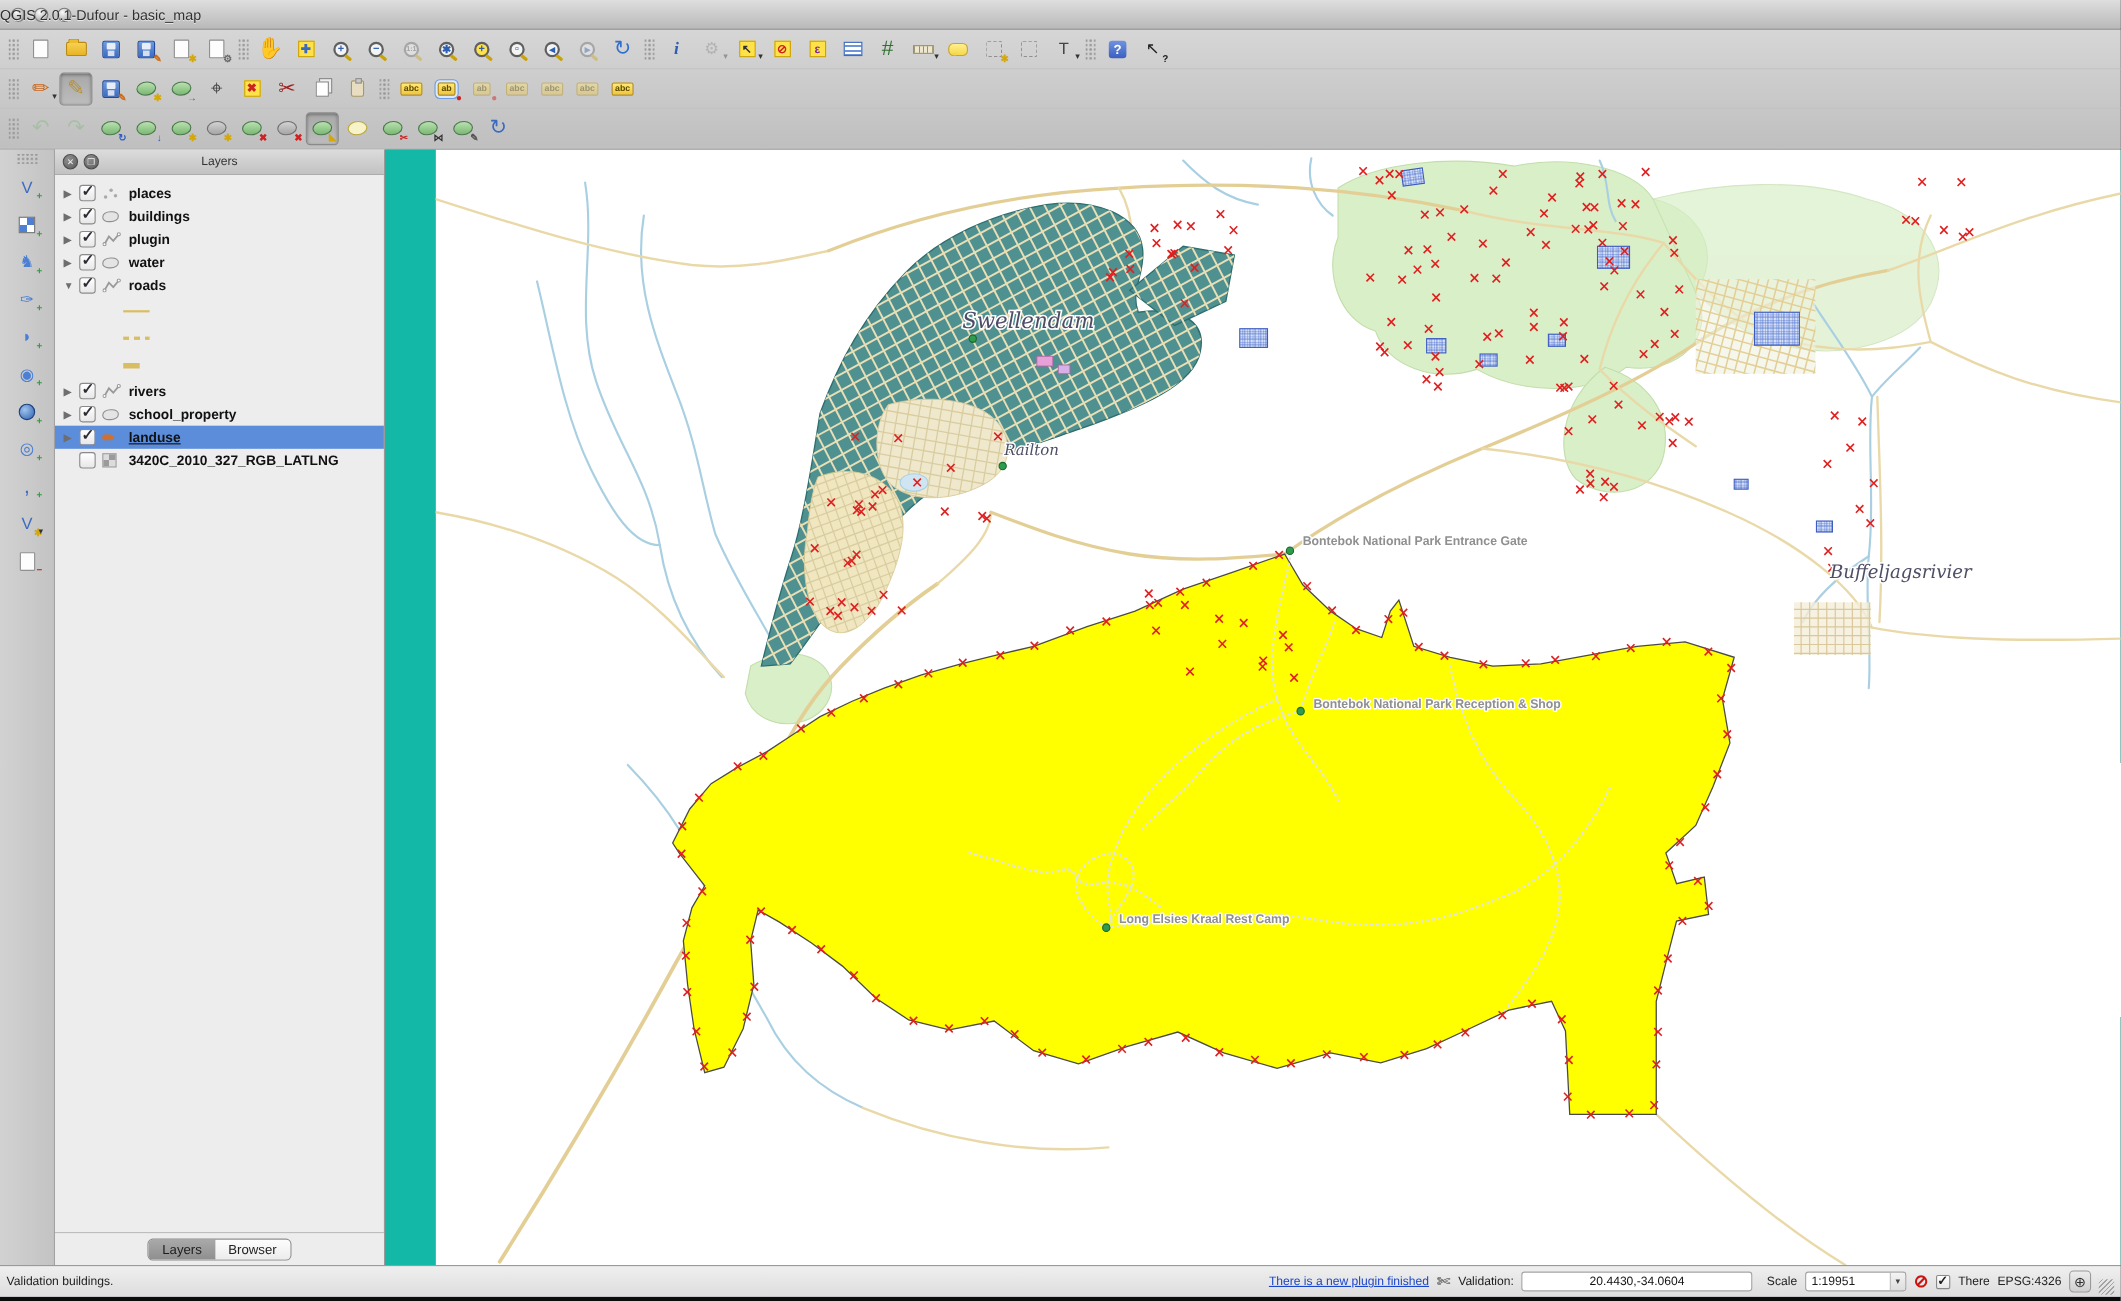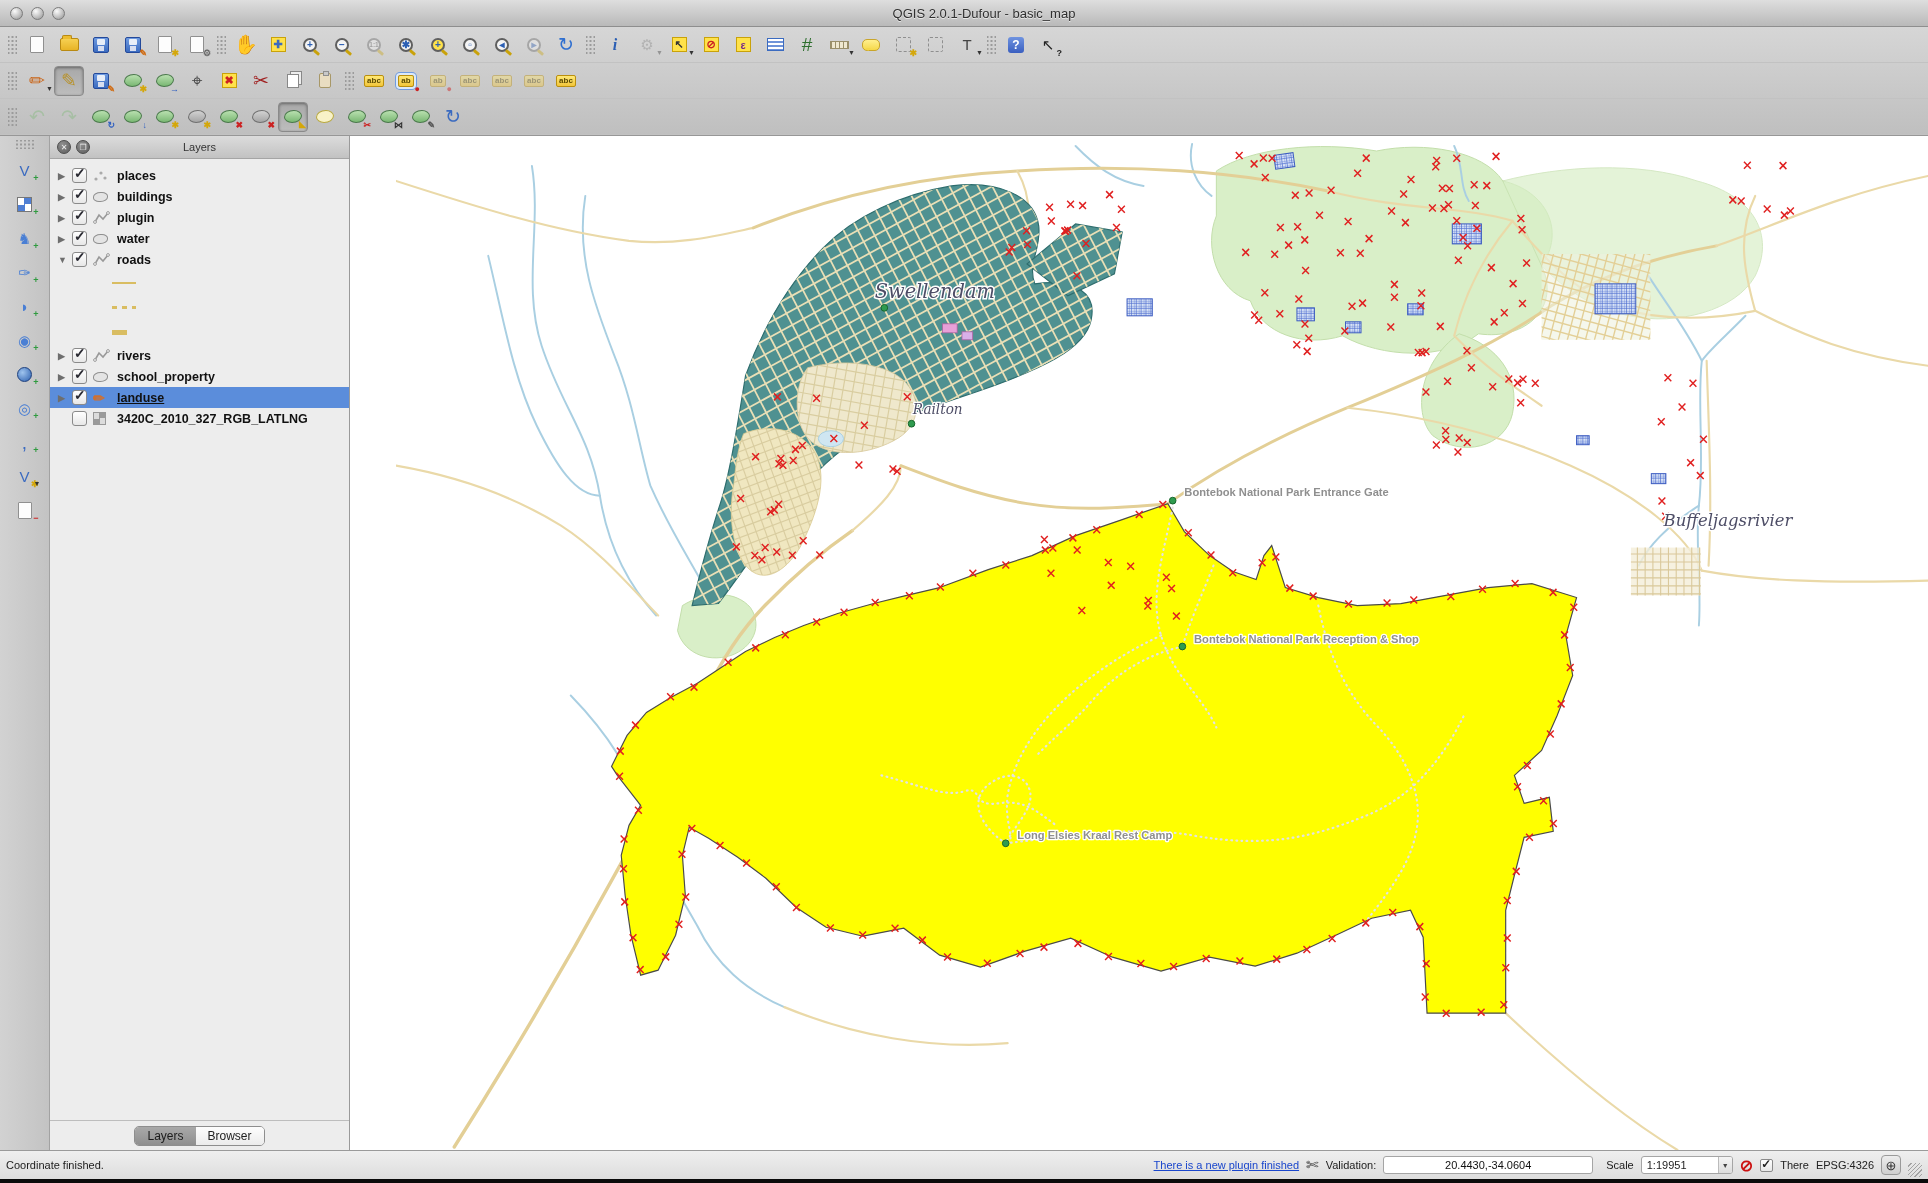--- a/index.html
+++ b/index.html
@@ -4,21 +4,21 @@
 <style>
   html,body{margin:0;padding:0;background:#000;}
   *{box-sizing:border-box;}
   body{font-family:"Liberation Sans",sans-serif;-webkit-font-smoothing:antialiased;}
   .window{width:1928px;height:1183px;display:flex;flex-direction:column;background:#c9c9c9;overflow:hidden;}
 
   
   .titlebar{height:27px;flex:0 0 27px;background:linear-gradient(#dedede,#b9b9b9);border-bottom:1px solid #8e8e8e;display:flex;align-items:center;position:relative;}
   .tlights{display:flex;gap:8px;margin-left:10px;}
   .tlight{width:13px;height:13px;border-radius:50%;background:radial-gradient(circle at 35% 30%,#fbfbfb,#c2c2c2 55%,#8f8f8f);border:1px solid #7b7b7b;}
-  .title{position:absolute;left:0;right:0;text-align:center;font-size:13px;color:#303030;text-shadow:0 1px 0 #e9e9e9;padding-left:40px;}
+  .title{position:absolute;left:0;right:0;text-align:left;font-size:13px;color:#303030;text-shadow:0 1px 0 #e9e9e9;}
 
   
   .toolbars{flex:0 0 108px;background:linear-gradient(#d6d6d6,#bfbfbf);border-bottom:1px solid #979797;}
   .trow{height:36px;display:flex;align-items:center;padding:0 4px;border-bottom:1px solid #c2c2c2;}
   .tbtn{min-width:30px;height:30px;display:flex;align-items:center;justify-content:center;border-radius:4px;position:relative;margin:0 1px;cursor:default;}
   .tbtn.pressed{background:linear-gradient(#a8a8a8,#bdbdbd);box-shadow:inset 0 1px 3px rgba(0,0,0,.4);border:1px solid #8a8a8a;}
   .tbtn.dis{opacity:.38;}
   .tsep{width:9px;height:20px;margin:0 4px;background-image:radial-gradient(circle,#9b9b9b 1px,rgba(0,0,0,0) 1.3px);background-size:4px 4px;background-position:center;}
   .glyph{font-size:15px;line-height:1;}
   .glyph.big{font-size:19px;}
@@ -79,21 +79,21 @@
   .li-raster{width:13px;height:13px;background:conic-gradient(#9a9a9a 25%,#dcdcdc 0 50%,#9a9a9a 0 75%,#dcdcdc 0);border:1px solid #999;}
   .crow{height:25px;display:flex;align-items:center;padding-left:62px;}
   .sw-solid{width:24px;height:2px;background:#d9bd62;}
   .sw-dash{width:24px;height:3px;background:repeating-linear-gradient(90deg,#d9bd62 0 5px,rgba(0,0,0,0) 5px 10px);}
   .sw-thick{width:15px;height:5px;background:#d9bd62;}
   .panel-tabs{flex:0 0 30px;display:flex;align-items:center;justify-content:center;border-top:1px solid #bdbdbd;background:#ededed;}
   .seg{display:flex;border:1px solid #8e8e8e;border-radius:5px;overflow:hidden;}
   .seg .tab{font-size:12px;padding:2px 12px;background:linear-gradient(#fdfdfd,#ececec);color:#222;}
   .seg .tab.active{background:linear-gradient(#a9a9a9,#8f8f8f);color:#1c1c1c;}
 
-  .mapwrap{flex:1;background:#ffffff;position:relative;min-width:0;padding-left:46px;}
+  .mapwrap{flex:1;background:#14b8a6;position:relative;min-width:0;padding-left:46px;}
   .mapwrap svg{display:block;width:100%;height:100%;}
   .lbl-poi{font:700 11.5px "Liberation Sans",sans-serif;fill:#8f8f8f;stroke:#fff;stroke-width:2.6px;paint-order:stroke;stroke-linejoin:round;}
   .lbl-town-large{font:italic 20px "DejaVu Serif",serif;fill:#4d4d66;stroke:#fff;stroke-width:3px;paint-order:stroke;}
   .lbl-town{font:italic 17px "DejaVu Serif",serif;fill:#4d4d66;stroke:#fff;stroke-width:3px;paint-order:stroke;}
   .lbl-town-small{font:italic 14px "DejaVu Serif",serif;fill:#4d4d66;stroke:#fff;stroke-width:2.6px;paint-order:stroke;}
 
   
   .statusbar{flex:0 0 29px;background:linear-gradient(#efefef,#dddddd);border-top:1px solid #9a9a9a;display:flex;align-items:center;font-size:11px;color:#1c1c1c;padding:0 6px;gap:7px;}
   .grow{flex:1;}
   .sb-link{color:#1a46cc;text-decoration:underline;}
@@ -1182,21 +1182,21 @@
             <text x="1372" y="390" class="lbl-town" text-anchor="middle">Buffeljagsrivier</text>
             <text x="812" y="360" class="lbl-poi" text-anchor="start">Bontebok National Park Entrance Gate</text>
             <text x="822" y="508" class="lbl-poi" text-anchor="start">Bontebok National Park Reception &amp; Shop</text>
             <text x="640" y="704" class="lbl-poi" text-anchor="start">Long Elsies Kraal Rest Camp</text>
           </g>
       </svg>
     </div>
   </div>
 
   <div class="statusbar">
-    <span>Coordinate finished.</span>
+    <span>Validation buildings.</span>
     <span class="grow"></span>
     <a href="#" class="sb-link">There is a new plugin finished</a>
     <span style="font-size:15px;color:#333;">✄</span>
     <span>Validation:</span>
     <input class="sb-input" value="20.4430,-34.0604" style="">
     <span style="margin-left:6px;">Scale</span>
     <span class="combo">
       <span class="cval">1:19951</span>
       <span class="cdd">▼</span>
     </span>

